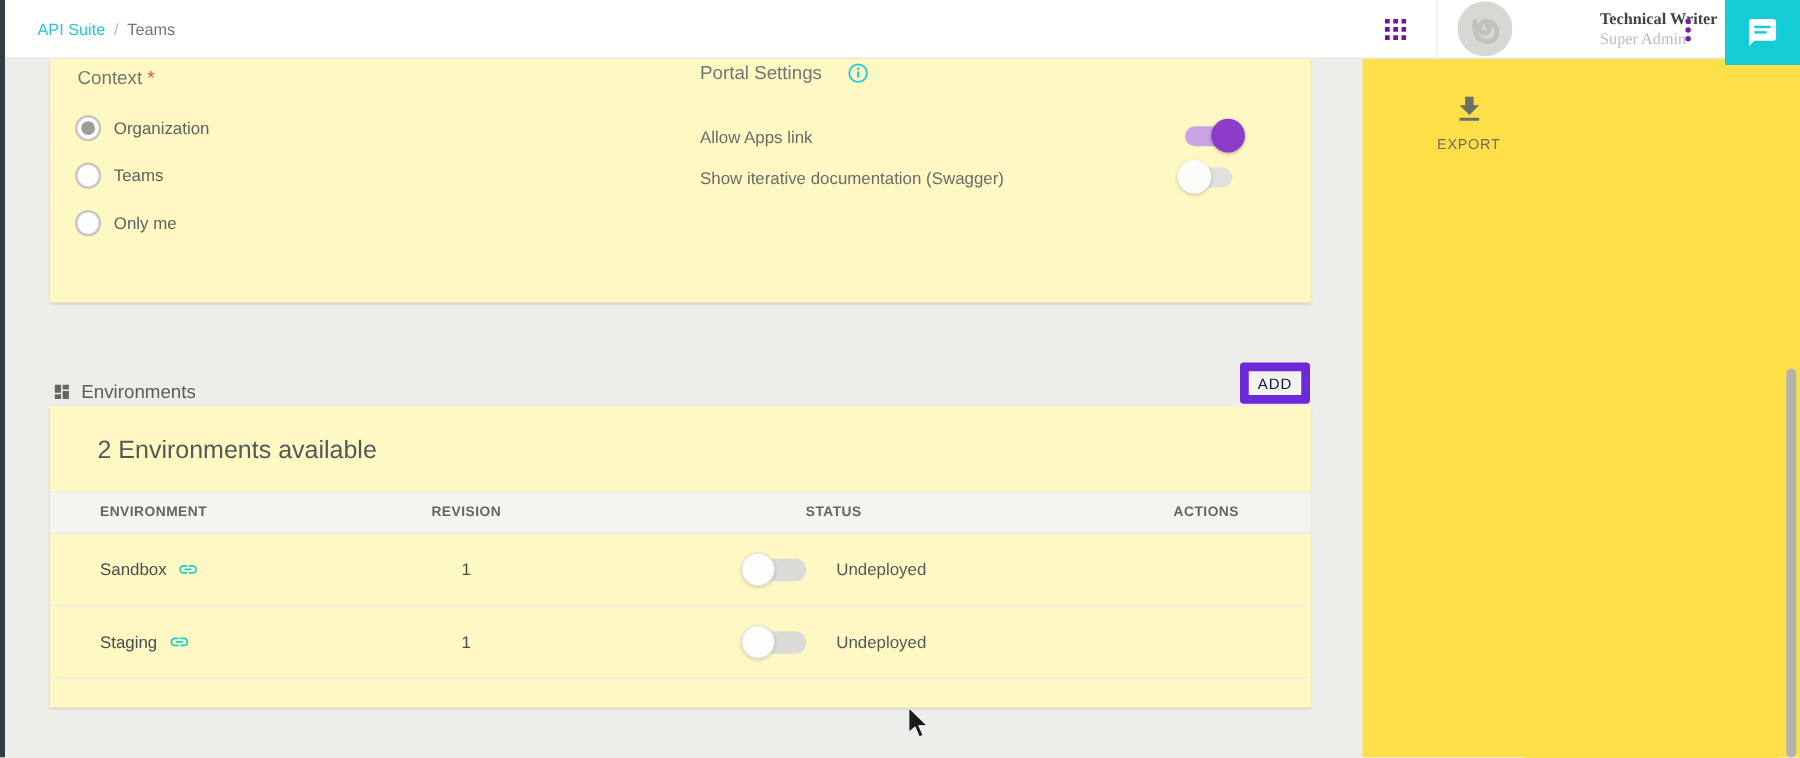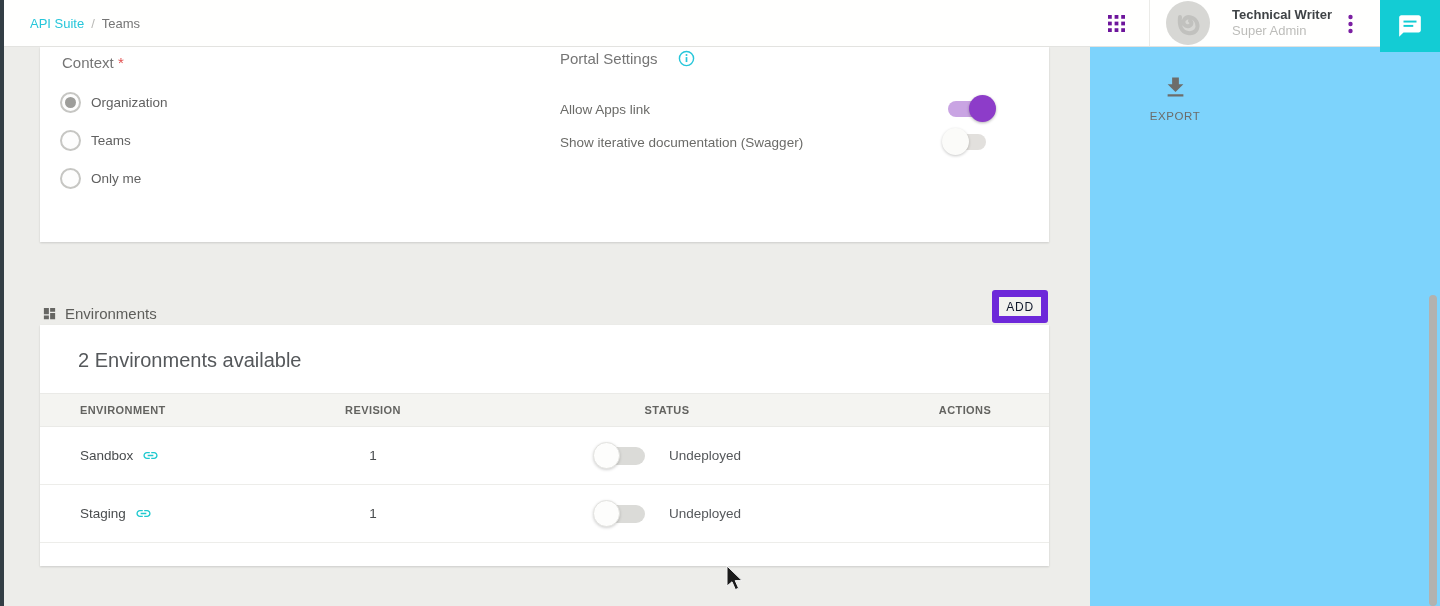--- a/index.html
+++ b/index.html
@@ -13,41 +13,41 @@
   .header { position:absolute; left:4px; top:0; width:1376px; height:47px; background:#fffffe;
             border-bottom:1px solid #e3e3e0; z-index:20; }
   .breadcrumb { position:absolute; left:26px; top:0; height:47px; display:flex; align-items:center; gap:7px; font-size:13px; }
   .crumb-link { color:#26c6da; cursor:pointer; }
   .crumb-sep { color:#b9b9b6; }
   .crumb-current { color:#757575; }
 
   .apps-icon { position:absolute; left:1100px; top:11px; width:24px; height:24px; display:flex; align-items:center; justify-content:center; cursor:pointer; }
   .header-divider { position:absolute; left:1145px; top:0; width:1px; height:46px; background:#ebebe8; }
   .avatar { position:absolute; left:1162px; top:1px; width:44px; height:44px; }
-  .user-block { position:absolute; left:1228px; top:6px; width:110px; }
+  .user-block { position:absolute; left:1276px; top:6px; width:110px;font-family:Liberation Serif, serif; }
   .user-name { font-size:13px; font-weight:bold; color:#3f4346; line-height:17px; }
   .user-role { font-size:13px; color:#bdbdba; line-height:16px; }
   .kebab { position:absolute; left:1338px; top:11px; width:16px; height:25px; display:flex; align-items:center; justify-content:center; cursor:pointer; }
 
   .chat-btn { position:absolute; left:1380px; top:0; width:60px; height:52px; background:#13ccd4; z-index:40;
               display:flex; align-items:center; justify-content:center; cursor:pointer; }
 
   
-  .side-panel { position:absolute; left:1090px; top:47px; width:350px; height:559px; background:#7dd3fc; z-index:5; }
+  .side-panel { position:absolute; left:1090px; top:47px; width:350px; height:559px; background:#fde047; z-index:5; }
   .side-action { position:absolute; display:flex; flex-direction:column; align-items:center; cursor:pointer; }
   .side-action .lbl { font-size:11.5px; letter-spacing:0.6px; color:#6c6c69; margin-top:9px; }
   .act-export { left:45px; top:27px; width:80px; }
   .act-delete { left:203px; top:18px; width:80px; }
 
   .scroll-thumb { position:absolute; left:1429px; top:295px; width:8px; height:311px; background:#b2b2af; border-radius:4px; z-index:50; }
 
   
   .main { position:absolute; left:4px; top:47px; width:1086px; height:559px; background:#ededea; }
 
-  .card { position:absolute; left:36px; width:1009px; background:#ffffff; box-shadow:0 1px 2px rgba(0,0,0,0.14); }
+  .card { position:absolute; left:36px; width:1009px; background:#fef9c3; box-shadow:0 1px 2px rgba(0,0,0,0.14); }
   .card-settings { top:0; height:195px; }
   .card-env { top:278px; height:241px; }
 
   
   .context-label { position:absolute; left:22px; top:7px; font-size:15px; color:#757575; }
   .req-mark { color:#e25050; }
   .radio-row { position:absolute; left:20px; display:flex; align-items:center; gap:10px; cursor:pointer; }
   .radio-outer { width:21px; height:21px; border:2px solid #c6c6c3; border-radius:50%; background:#fdfdfd;
                  display:flex; align-items:center; justify-content:center; }
   .radio-outer.sel .radio-dot { width:11px; height:11px; border-radius:50%; background:#9d9d9a; }

